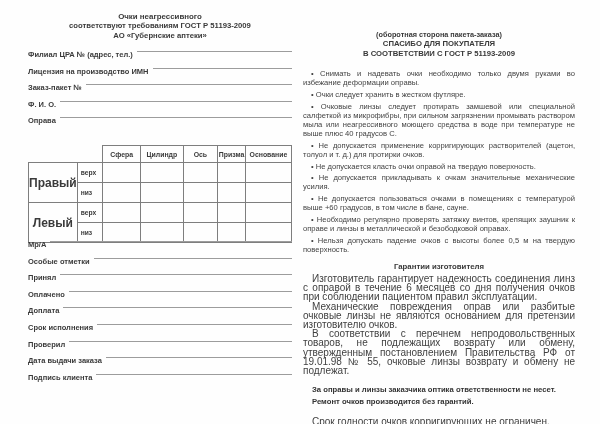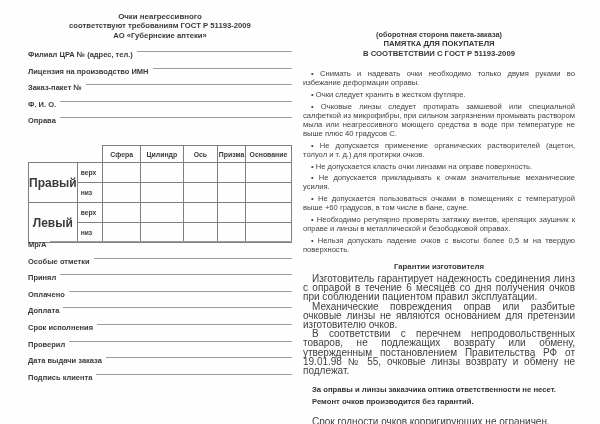--- a/index.html
+++ b/index.html
@@ -178,30 +178,30 @@
         <span class="flabel">Подпись клиента</span>
         <span class="fline"></span>
       </div>
     </div>
   </div>
 
   <div class="right-col">
 
     <div class="r-header">
       <div class="r-note">(оборотная сторона пакета-заказа)</div>
-      <div>ПАМЯТКА ДЛЯ ПОКУПАТЕЛЯ</div>
+      <div>СПАСИБО ДЛЯ ПОКУПАТЕЛЯ</div>
       <div>В СООТВЕТСТВИИ С ГОСТ Р 51193-2009</div>
     </div>
 
     <div class="memo-list">
       <p class="bullet">Снимать и надевать очки необходимо только двумя руками во избежание деформации оправы.</p>
       <p class="bullet">Очки следует хранить в жестком футляре.</p>
       <p class="bullet">Очковые линзы следует протирать замшевой или специальной салфеткой из микрофибры, при сильном загрязнении промывать раствором мыла или неагрессивного моющего средства в воде при температуре не выше плюс 40 градусов С.</p>
-      <p class="bullet">Не допускается применение органических растворителей (ацетон, толуол и т. д.) для протирки очков.</p>
-      <p class="bullet">Не допускается класть очки линзами на оправе поверхность.</p>
+      <p class="bullet">Не допускается применение корригирующих растворителей (ацетон, толуол и т. д.) для протирки очков.</p>
+      <p class="bullet">Не допускается класть очки оправой на твердую поверхность.</p>
       <p class="bullet">Не допускается прикладывать к очкам значительные механические усилия.</p>
       <p class="bullet">Не допускается пользоваться очками в помещениях с температурой выше +60 градусов, в том числе в бане, сауне.</p>
       <p class="bullet">Необходимо регулярно проверять затяжку винтов, крепящих заушник к оправе и линзы в металлической и безободковой оправах.</p>
       <p class="bullet">Нельзя допускать падение очков с высоты более 0,5 м на твердую поверхность.</p>
     </div>
 
     <div class="w-title">Гарантии изготовителя</div>
     <p class="para">Изготовитель гарантирует надежность соединения линз с оправой в течение 6 месяцев со дня получения очков при соблюдении пациентом правил эксплуатации.</p>
     <p class="para">Механические повреждения оправ или разбитые очковые линзы не являются основанием для претензии изготовителю очков.</p>
     <p class="para">В соответствии с перечнем непродовольственных товаров, не подлежащих возврату или обмену, утвержденным постановлением Правительства РФ от 19.01.98 № 55, очковые линзы возврату и обмену не подлежат.</p>

